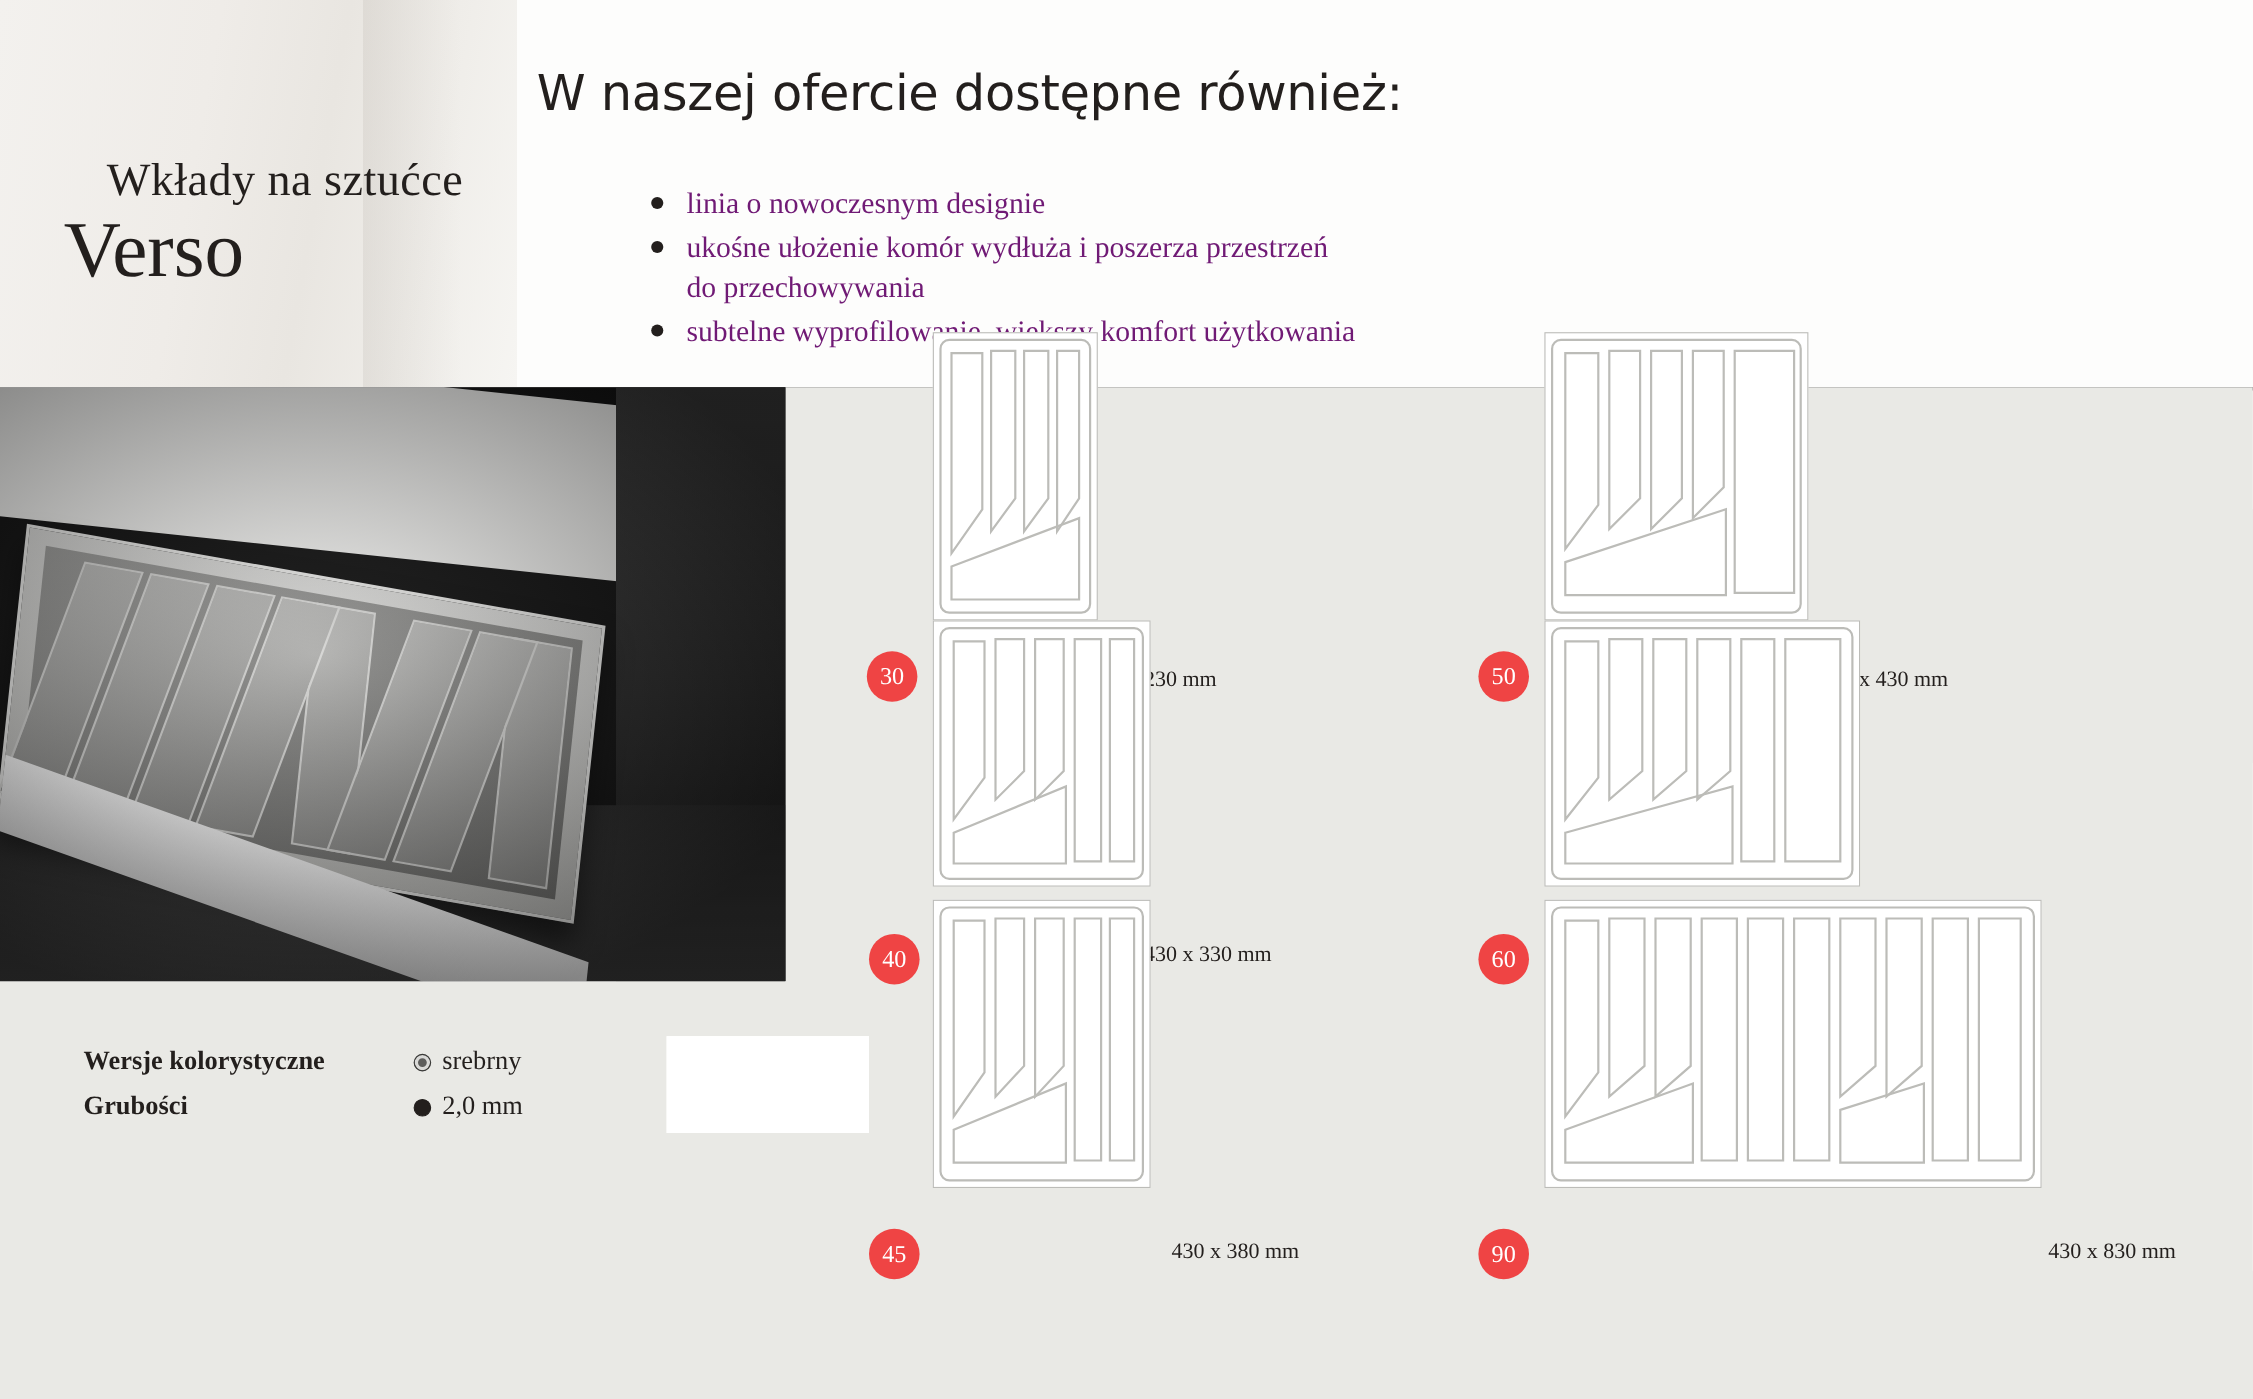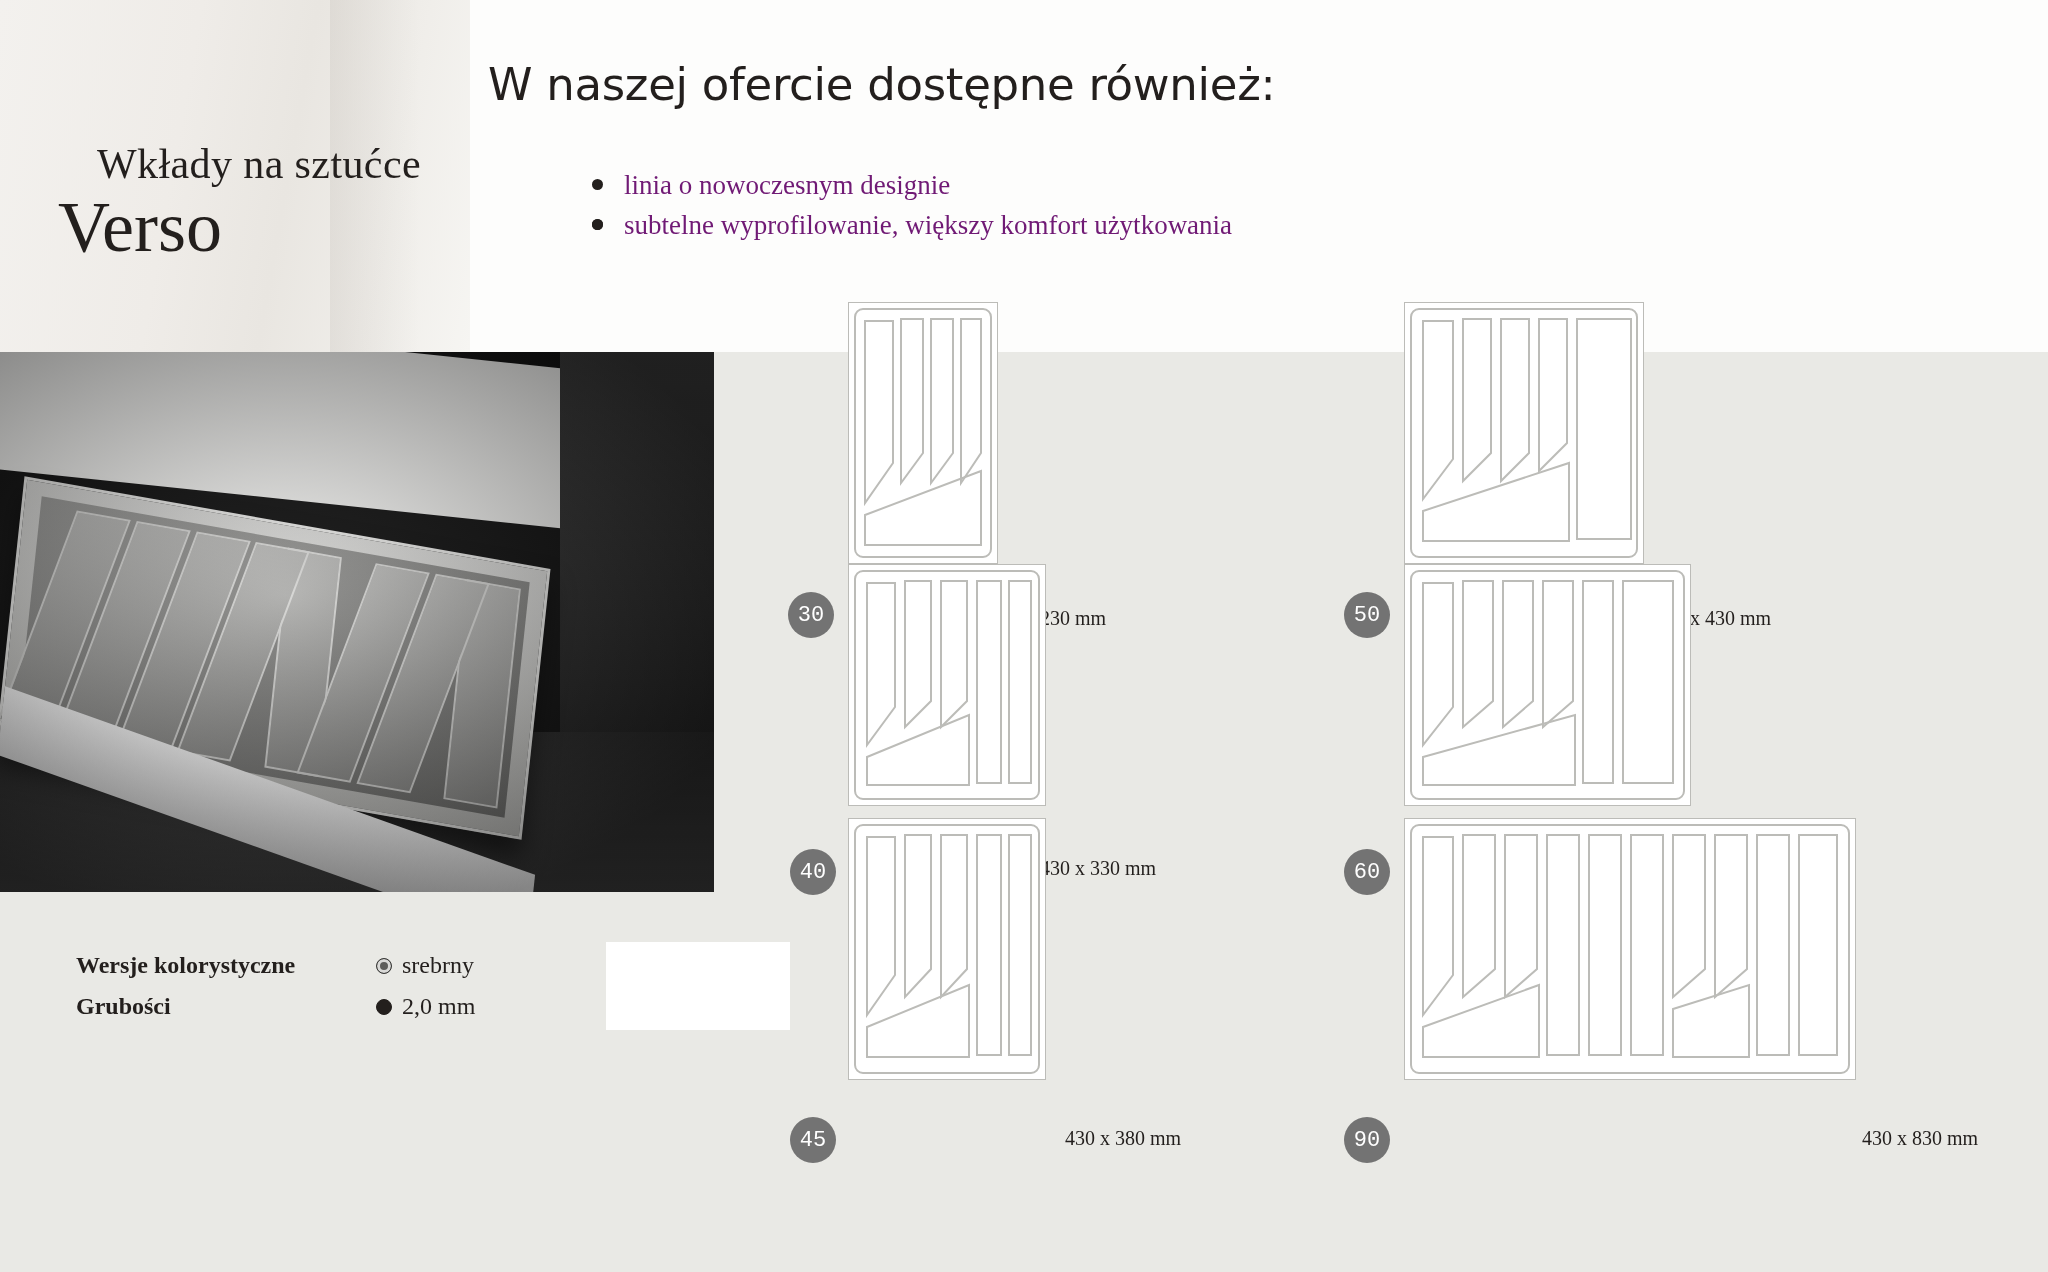--- a/index.html
+++ b/index.html
@@ -125,22 +125,22 @@
   .swatch {
     position:absolute; left:530px; top:-10px;
     width:182px; height:86px; background:#ffffff; border:1px solid #ffffff;
   }
 
   
   .draw-item { position:absolute; }
   .badge {
     position:absolute;
     width:46px; height:46px; border-radius:50%;
-    background:#737373; color:#ffffff;
-    font-family:Liberation Mono, monospace;
+    background:#ef4444; color:#ffffff;
+    font-family:Liberation Serif, serif;
     font-size:22px;
     display:flex; align-items:center; justify-content:center;
   }
   .dims {
     position:absolute;
     font-family:"Liberation Serif", serif;
     font-size:20px; color:#231f1d; white-space:nowrap;
   }
   .box {
     position:absolute;
@@ -162,20 +162,22 @@
     <div class="title-line2">Verso</div>
   </div>
 
   <div class="bullets">
     <div class="bullet-row">
       <span class="bullet-dot"></span>
       <span>linia o nowoczesnym designie</span>
     </div>
     <div class="bullet-row">
       <span class="bullet-dot"></span>
+      <span style="white-space:pre-line">ukośne ułożenie komór wydłuża i poszerza przestrzeń
+do przechowywania</span>
     </div>
     <div class="bullet-row">
       <span class="bullet-dot"></span>
       <span>subtelne wyprofilowanie, większy komfort użytkowania</span>
     </div>
   </div>
 </div>
 
 <div class="lower">
 

